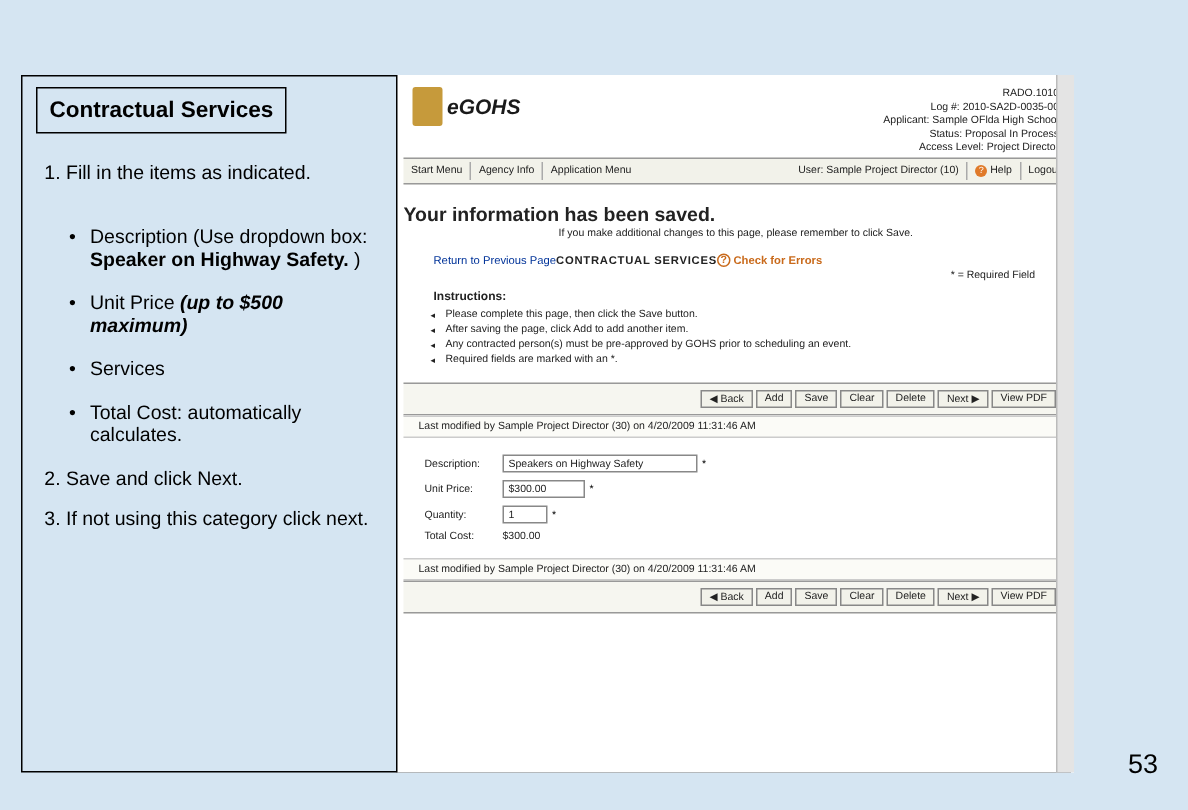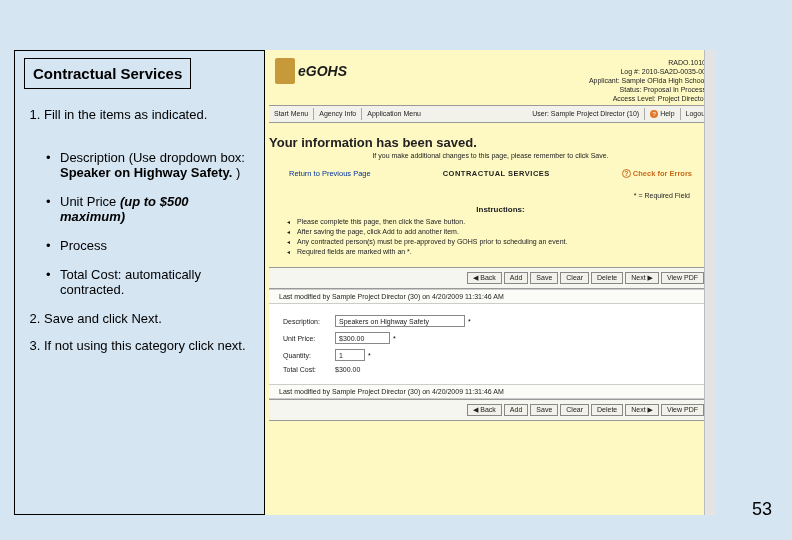--- a/index.html
+++ b/index.html
@@ -61,21 +61,21 @@
   }
   .b { font-weight: bold; }
   .i { font-style: italic; }
 
   .right-col {
     position: absolute;
     left: 264px;
     top: 50px;
     width: 452px;
     height: 465px;
-    background: #fef9c3;
+    background: #ffffff;
     border-left: 1px solid #000;
     overflow: hidden;
     font-size: 8px;
     color: #222;
   }
   .app-wrap {
     padding: 4px 4px 0 4px;
   }
   .logo-bar {
     display: flex;
@@ -139,36 +139,36 @@
     font-size: 13px;
     font-weight: bold;
   }
   .saved-sub {
     text-align: center;
     font-size: 7px;
     margin-bottom: 10px;
   }
   .svc-row {
     display: flex;
-    justify-content: space-between;
+    justify-content: flex-start;
     padding: 0 20px;
     font-size: 7.5px;
-    margin-bottom: 14px;
+    margin-bottom: 2px;
     align-items: flex-start;
   }
   .svc-row .return { color: #003399; }
   .svc-row .title { font-weight: bold; text-align: center; letter-spacing: .5px;}
   .check-errors { color: #c96a1b; font-weight: bold; display:flex; align-items:center; gap:2px;}
   .check-icon {
     width: 9px; height: 9px; border-radius: 50%;
     border: 1px solid #c96a1b; color:#c96a1b; text-align:center;
     line-height:8px; font-size:7px;
   }
   .req { text-align: right; padding-right: 22px; font-size: 7px; margin-bottom: 6px;}
-  .instr-head { font-weight: bold; font-size: 8px; padding-left: 20px; margin-bottom:4px;text-align:center;}
+  .instr-head { font-weight: bold; font-size: 8px; padding-left: 20px; margin-bottom:4px;}
   ul.app-instr {
     list-style: none;
     padding-left: 28px;
     font-size: 7px;
     margin-bottom: 12px;
   }
   ul.app-instr li {
     position: relative;
     margin-bottom: 3px;
   }
@@ -248,22 +248,22 @@
   <ol class="mainlist">
     <li>
       <span>Fill in the items as indicated.</span>
       <ul class="sublist">
         <li>
           <span>Description (Use dropdown box: </span><span class="b">Speaker on Highway Safety.</span><span> )</span>
         </li>
         <li>
           <span>Unit Price </span><span class="b i">(up to $500 maximum)</span>
         </li>
-        <li>Process</li>
-        <li>Total Cost: automatically contracted.</li>
+        <li>Services</li>
+        <li>Total Cost: automatically calculates.</li>
       </ul>
     </li>
     <li>Save and click Next.</li>
     <li>If not using this category click next.</li>
   </ol>
 </div>
 
 <div class="right-col">
   <div class="scrollbars"></div>
   <div class="app-wrap">

